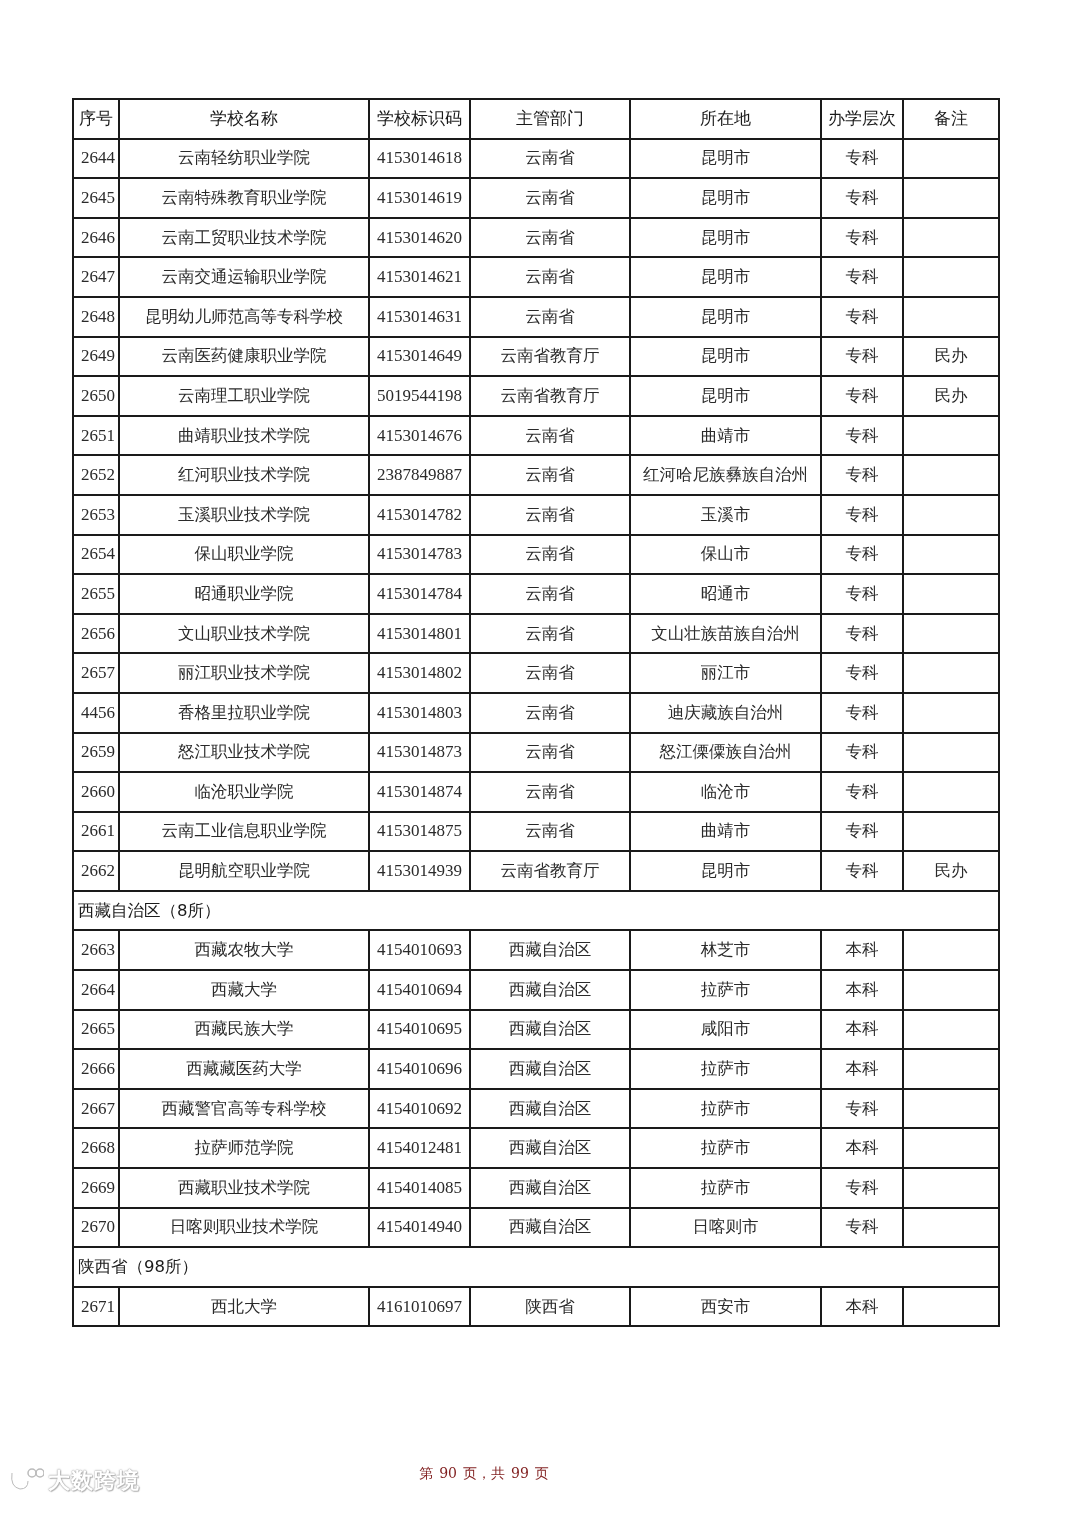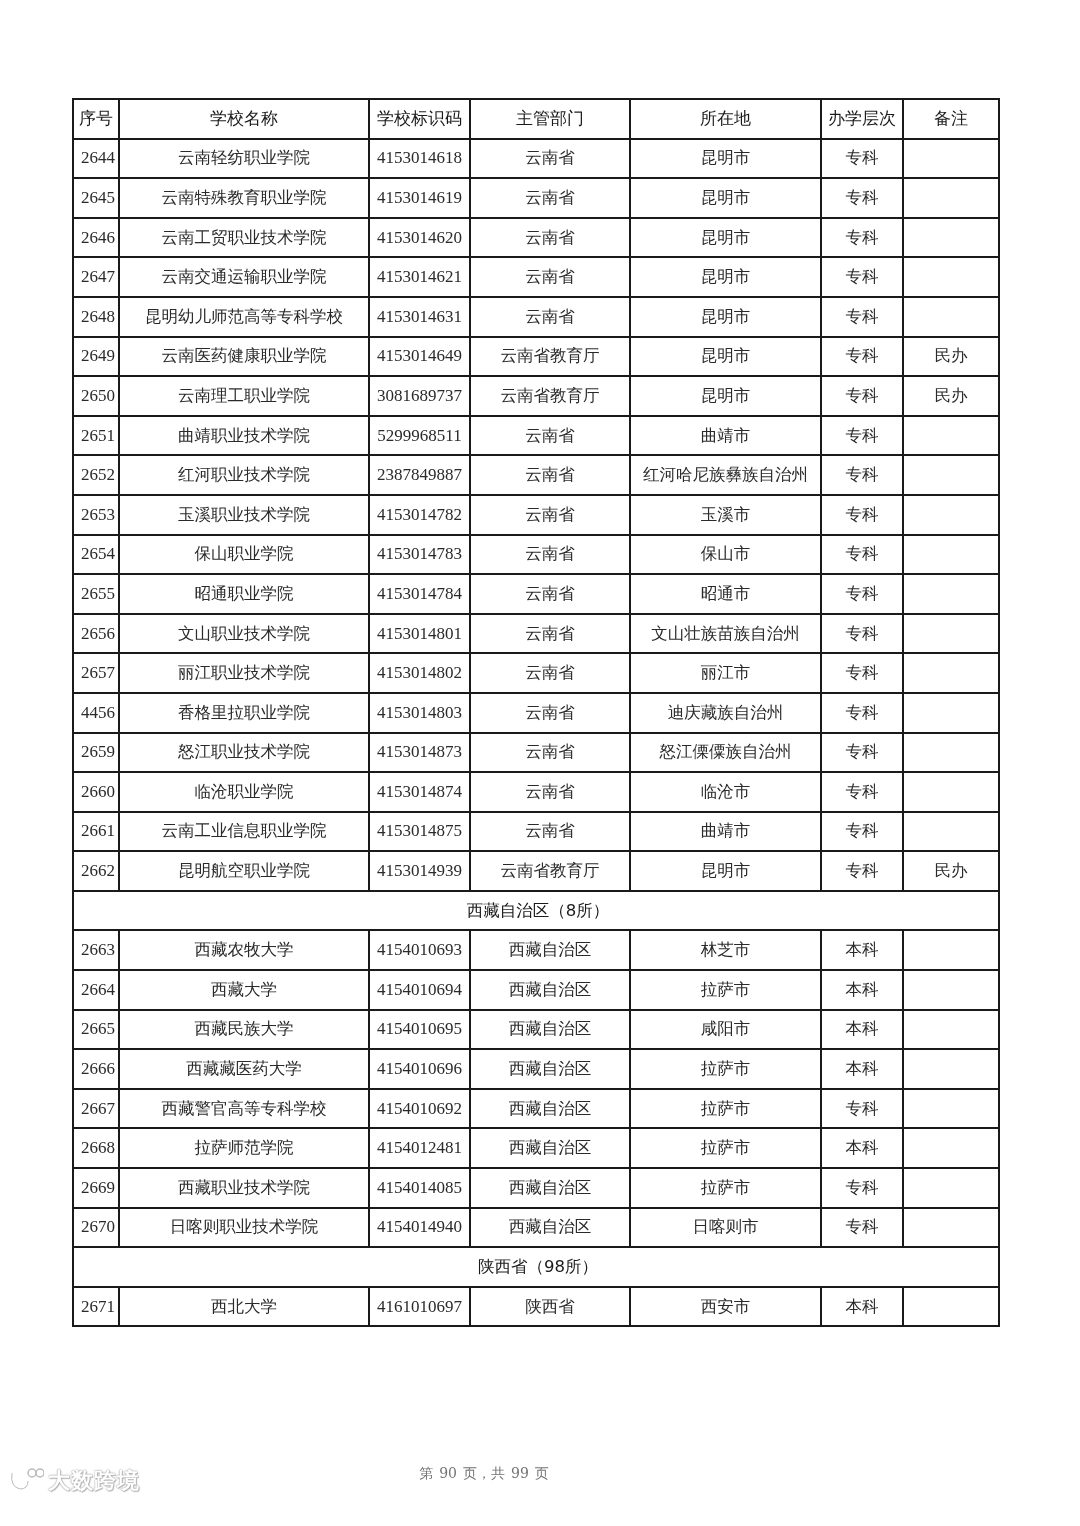--- a/index.html
+++ b/index.html
@@ -6,24 +6,24 @@
   body { width:1080px; height:1526px; position:relative; overflow:hidden;
          font-family: "DejaVu Serif", "Liberation Serif", serif; color:#2a2a2a; }
   .page { position:absolute; left:0; top:0; width:1080px; height:1526px; }
   table.schools { position:absolute; left:72px; top:98px; border-collapse:collapse;
                   table-layout:fixed; width:926px; }
   table.schools td, table.schools th { border:2px solid #1a1a1a; height:37.6px; padding:0;
                   font-size:16.5px; text-align:center; vertical-align:middle; white-space:nowrap; overflow:hidden; }
   table.schools th { font-family: "DejaVu Sans", "Liberation Sans", sans-serif; font-weight:normal; color:#1a1a1a; font-size:17px; }
   table.schools td.num { font-family:"Liberation Serif", "DejaVu Serif", serif; font-size:17px; }
   table.schools td.idx { text-align:center; padding-left:4px;border-radius:12px; }
-  table.schools td.group { text-align:center; padding-left:4px;
+  table.schools td.group { text-align:left; padding-left:4px;
                   font-family: "DejaVu Sans", "Liberation Sans", sans-serif; color:#1a1a1a; font-size:16.5px; }
   .footer { position:absolute; left:0; width:968px; top:1465px; text-align:center;
-            font-size:14px; color:#737373; }
+            font-size:14px; color:#7f1d1d; }
   .footer span { margin:0 3px; }
   .watermark { position:absolute; left:8px; top:1466px; font-family:"DejaVu Sans","Liberation Sans",sans-serif;
                font-size:22px; font-weight:bold; color:#ffffff; letter-spacing:1px;
                text-shadow: 0 0 1px #999, 0 0 2px #aaa, 1px 1px 1px #bbb; }
   .wm-icon { display:inline-block; vertical-align:middle; margin-right:4px; }
 </style>
 </head>
 <body>
 
 <div class="page">
@@ -99,30 +99,30 @@
           <td>云南医药健康职业学院</td>
           <td class="num">4153014649</td>
           <td>云南省教育厅</td>
           <td>昆明市</td>
           <td>专科</td>
           <td>民办</td>
         </tr>
         <tr>
           <td class="num idx">2650</td>
           <td>云南理工职业学院</td>
-          <td class="num">3081689737</td>
+          <td class="num">5019544198</td>
           <td>云南省教育厅</td>
           <td>昆明市</td>
           <td>专科</td>
           <td>民办</td>
         </tr>
         <tr>
           <td class="num idx">2651</td>
           <td>曲靖职业技术学院</td>
-          <td class="num">5299968511</td>
+          <td class="num">4153014676</td>
           <td>云南省</td>
           <td>曲靖市</td>
           <td>专科</td>
           <td></td>
         </tr>
         <tr>
           <td class="num idx">2652</td>
           <td>红河职业技术学院</td>
           <td class="num">2387849887</td>
           <td>云南省</td>

